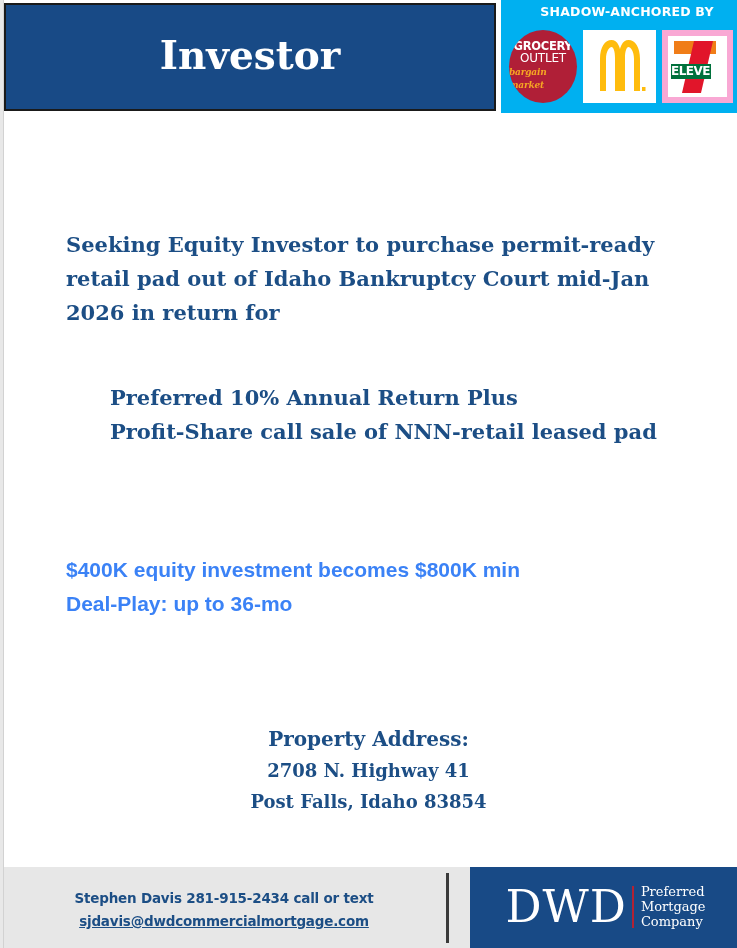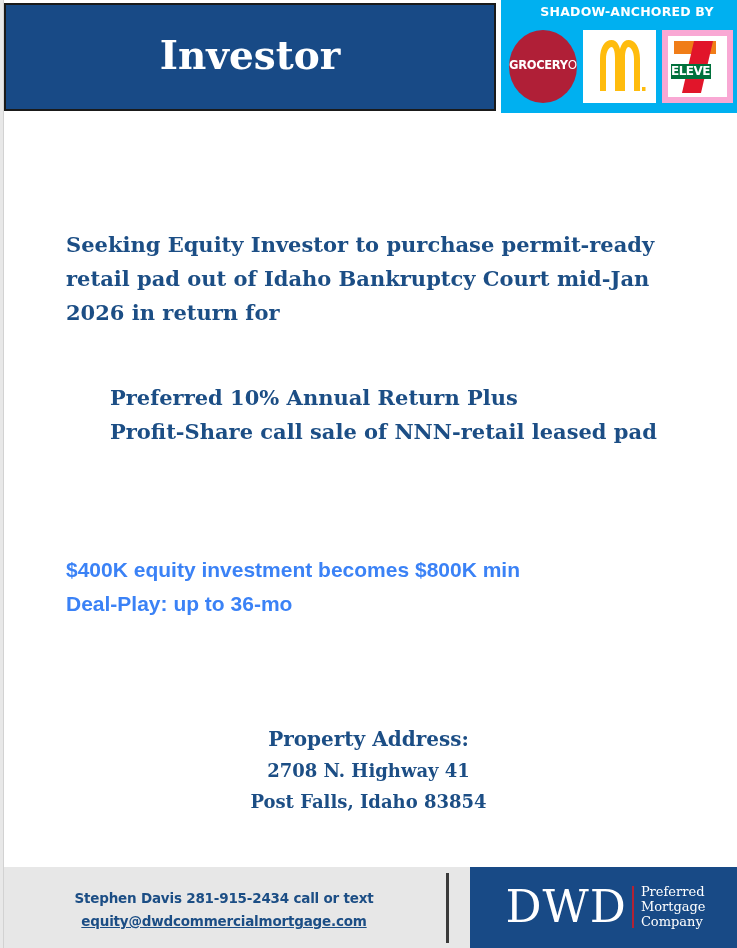--- a/index.html
+++ b/index.html
@@ -83,22 +83,23 @@
     box-sizing: border-box;
   }
 
   
   .logo-grocery {
     position: relative;
     width: 68px; height: 73px;
     border-radius: 50%;
     background: #b01f37;
     display: flex;
-    align-items: center;
-    justify-content: space-between;
+    flex-direction: column;
+    align-items: center;
+    justify-content: center;
     overflow: hidden;
   }
   .go-line1 {
     color: #ffffff;
     font-family: "DejaVu Sans", sans-serif;
     font-weight: bold;
     font-size: 11.5px;
     line-height: 1;
     letter-spacing: -0.3px;
   }
@@ -378,21 +379,21 @@
       <div class="addr-line">2708 N. Highway 41</div>
       <div class="addr-line">Post Falls, Idaho  83854</div>
     </div>
 
   </div>
 
   <div class="footer">
 
     <div class="footer-contact">
       <div class="contact-line">Stephen Davis 281-915-2434 call or text</div>
-      <div class="contact-email">equity@dwdcommercialmortgage.com</div>
+      <div class="contact-email">sjdavis@dwdcommercialmortgage.com</div>
     </div>
 
     <div class="footer-divider"></div>
 
     <div class="dwd-block">
       <div class="dwd-inner">
         <div class="dwd-mark">DWD</div>
         <div class="dwd-rule"></div>
         <div class="dwd-words">
           <div>Preferred</div>

